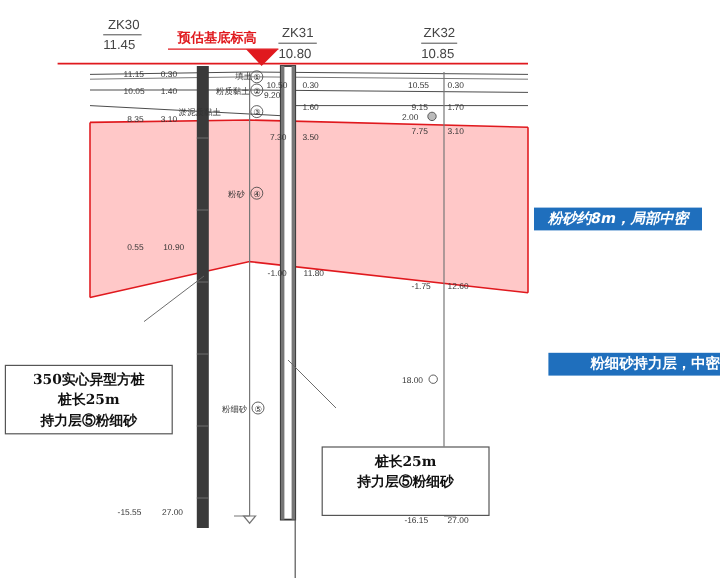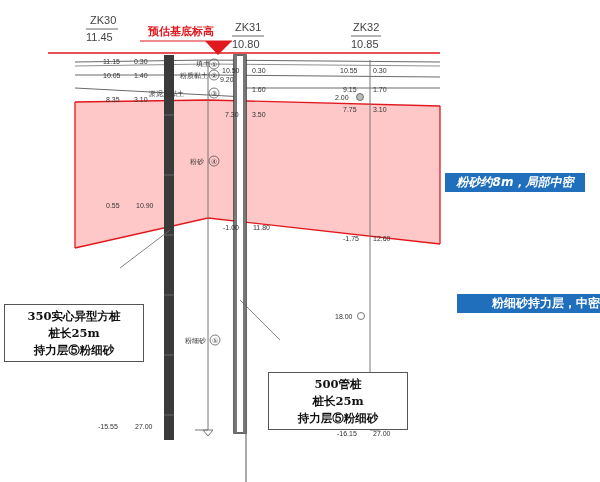--- a/index.html
+++ b/index.html
@@ -122,19 +122,18 @@
   <text class="tiny" x="212" y="343">⑤</text>
 </svg>
 
 <div class="callout" style="left:4px;top:272px;width:140px;height:58px;">
   <div>350实心异型方桩</div>
   <div>桩长25m</div>
   <div>持力层⑤粉细砂</div>
 </div>
 
 <div class="callout" style="left:268px;top:340px;width:140px;height:58px;">
-  <div>500管桩</div>
   <div>桩长25m</div>
   <div>持力层⑤粉细砂</div>
 </div>
 
 <div class="tag" style="left:445px;top:173px;width:140px;font-style:italic;">粉砂约8m，局部中密</div>
 <div class="tag" style="left:457px;top:294px;width:140px;padding-left:19px;">粉细砂持力层，中密</div>
 
 </body></html>

